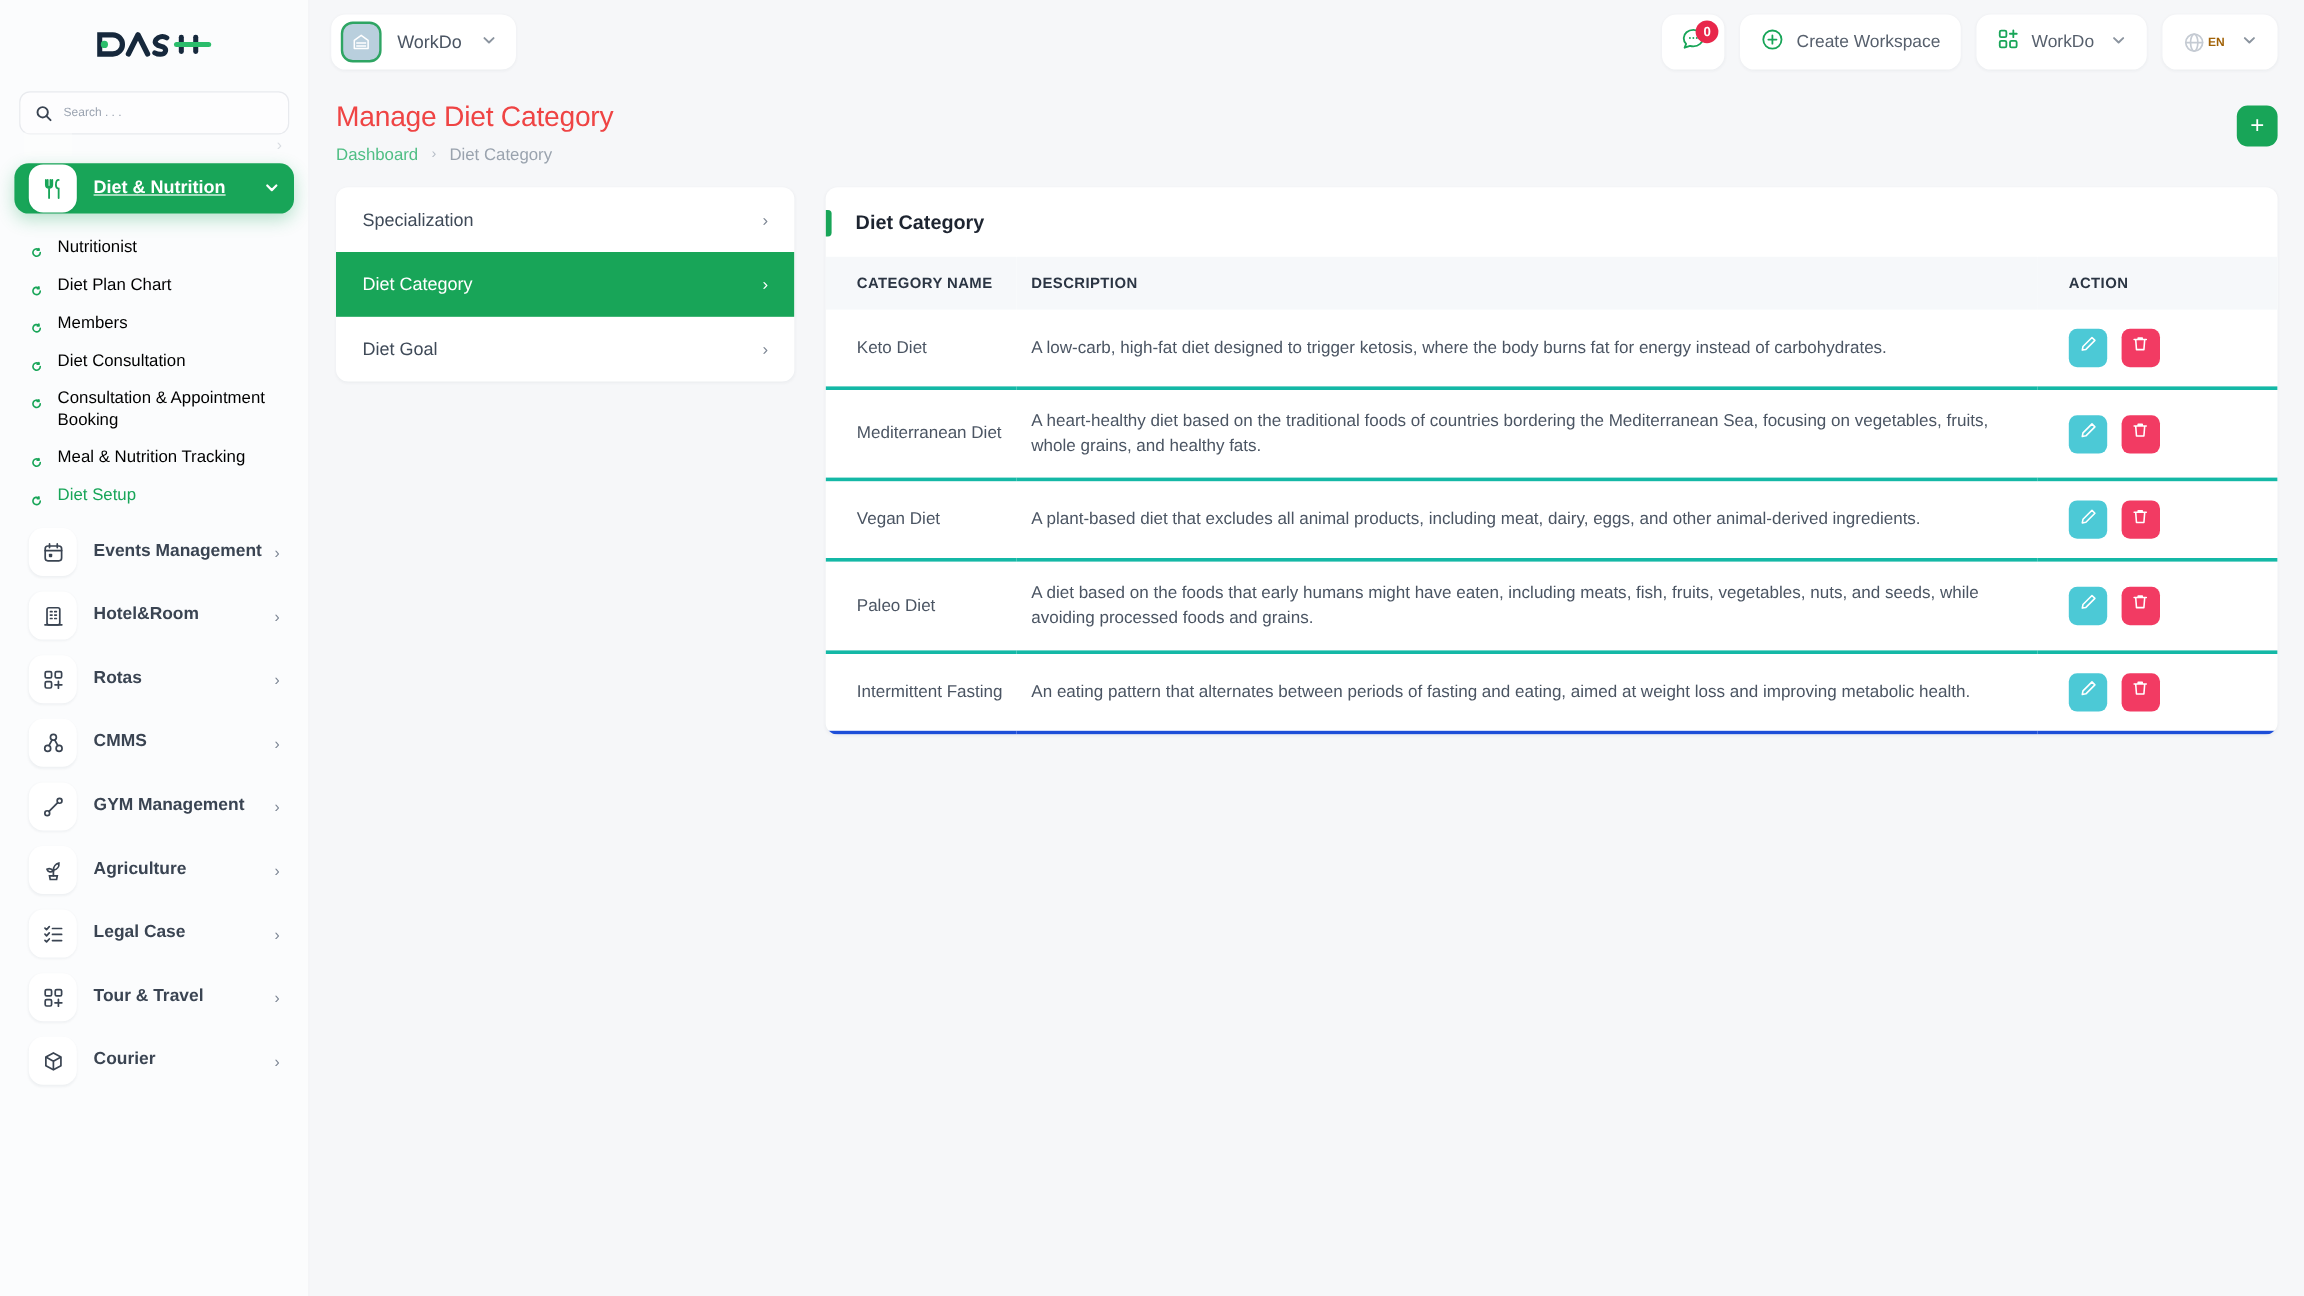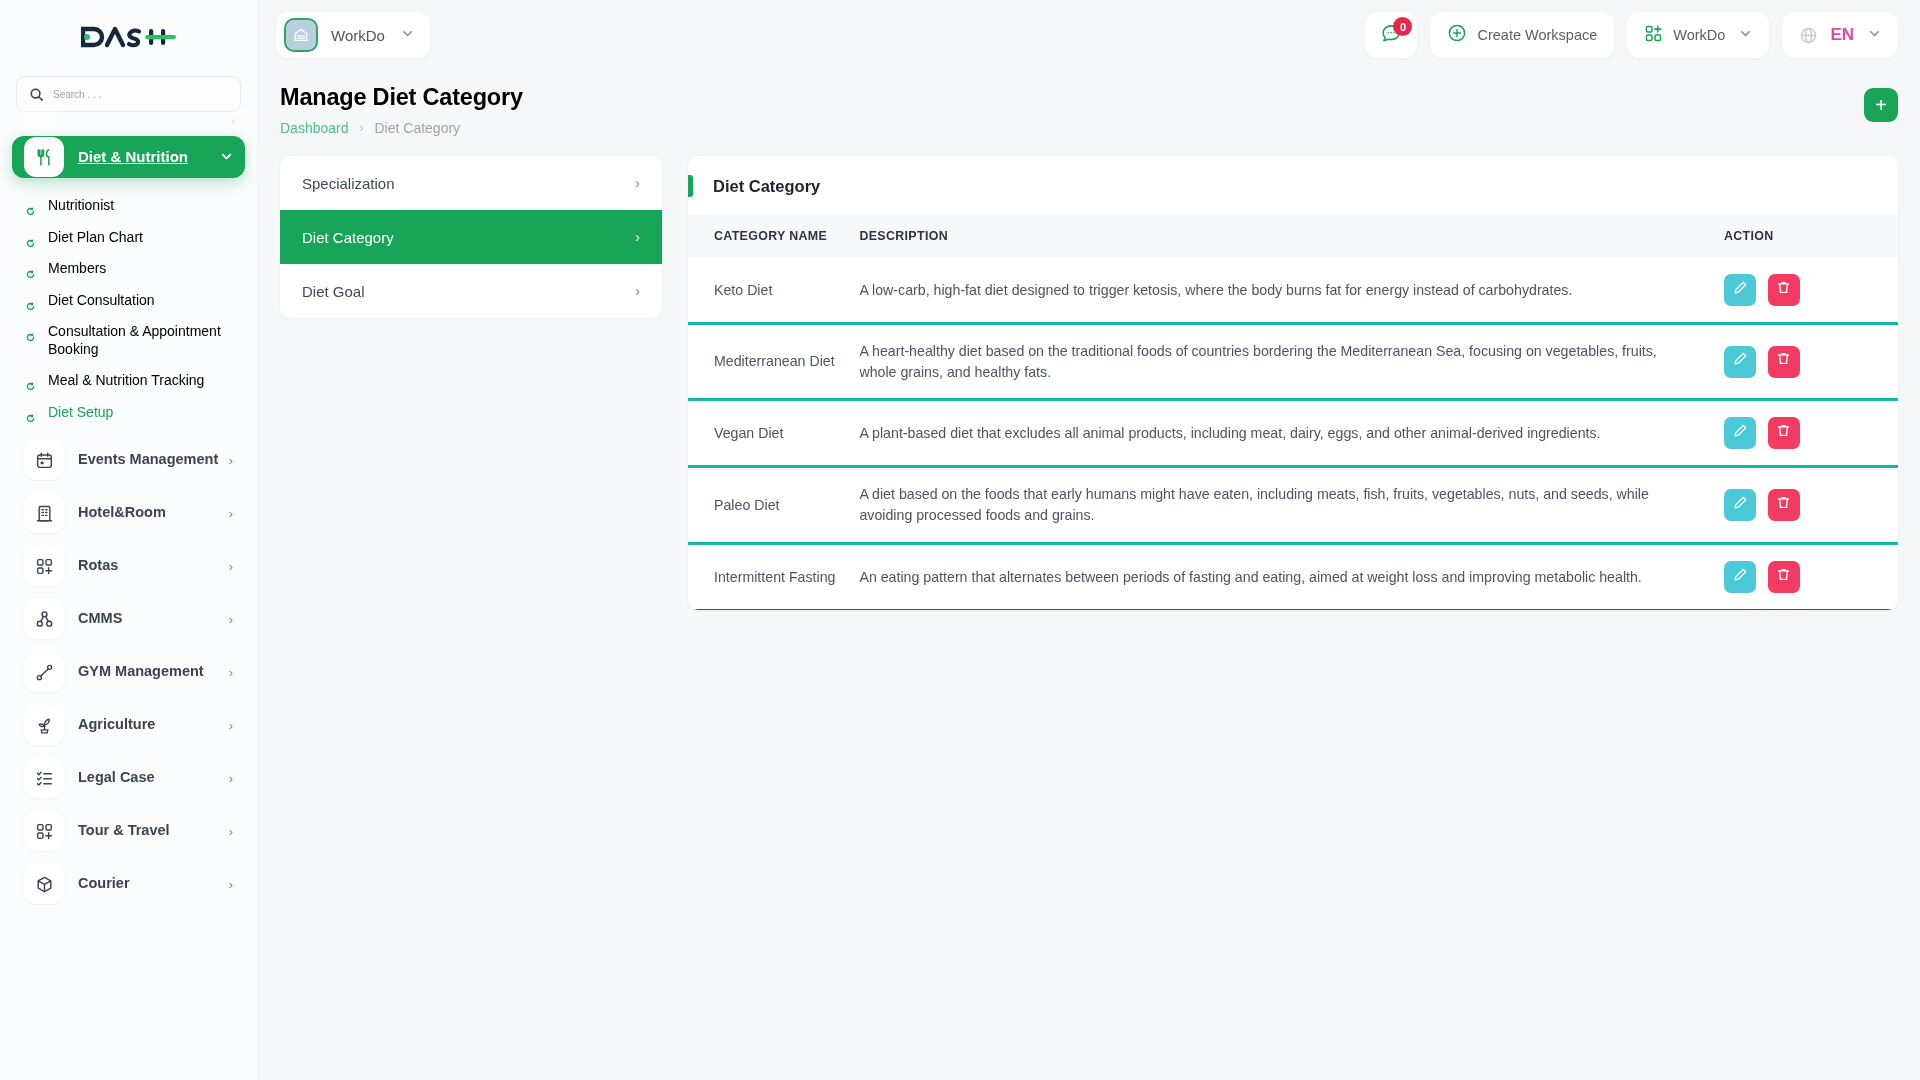--- a/index.html
+++ b/index.html
@@ -111,26 +111,26 @@
   }
   .tb-btn .lbl { font-size: 14.5px; color: #57606d; margin-left: 10px; }
   .chat-btn { width: 52px; padding: 0; justify-content: center; }
   .badge {
     position: absolute; top: 5px; right: 5px; min-width: 19px; height: 19px;
     border-radius: 10px; background: #e8274b; color: #fff;
     font-size: 11px; font-weight: 700; display: flex; align-items: center;
     justify-content: center; padding: 0 5px;
   }
   .globe-ico { width: 19px; height: 19px; }
-  .lang-txt { color: #ec4899; font-weight: 700; font-size: 17px; margin-left: 12px; }
+  .lang-txt { color: #a16207; font-weight: 700; font-size: 10px; margin-left: 2px; }
   .caret-sm { margin-left: 14px; color: #8b949f; font-size: 12px; }
 
   
   .page-head { padding: 14px 22px 0 22px; display: flex; align-items: flex-start; }
-  .page-title { font-size: 23.5px; font-weight: 700; color: #000000; letter-spacing: -.2px; }
+  .page-title { font-size: 23.5px; font-weight: 400; color: #ef4444; letter-spacing: -.2px; }
   .crumbs { margin-top: 9px; display: flex; align-items: center; font-size: 14px; }
   .crumb-link { color: #4fbe84; cursor: pointer; }
   .crumb-sep { margin: 0 11px; color: #b6bdc7; font-size: 12px; }
   .crumb-cur { color: #9aa3ae; }
   .head-spacer { flex: 1; }
   .add-btn {
     width: 34px; height: 34px; border-radius: 9px; background: #18a558;
     color: #fff; display: flex; align-items: center; justify-content: center;
     font-size: 20px; font-weight: 300; cursor: pointer; margin-top: 4px;
     line-height: 1;
@@ -165,21 +165,21 @@
     background: #f6f8fa; text-align: left; font-size: 12.4px; font-weight: 700;
     color: #2b3543; letter-spacing: .35px; padding: 15px 12px; text-transform: uppercase;
   }
   thead th:first-child { padding-left: 26px; }
   thead th.act-col { width: 200px; padding-left: 26px; }
   tbody td {
     padding: 16px 12px; font-size: 14.2px; color: #4b5563;
     border-bottom: 3px solid #14b8a6; vertical-align: middle; line-height: 1.46;
   }
   tbody td:first-child { padding-left: 26px; white-space: nowrap; }
-  tbody tr:last-child td { border-bottom: 1px solid #1d4ed8; margin-top: 38px; }
+  tbody tr:last-child td { border-bottom: 3px solid #1d4ed8; margin-top: 38px; }
   td.act-cell { padding-left: 26px; white-space: nowrap; }
 
   .act-btn {
     display: inline-flex; align-items: center; justify-content: center;
     width: 32px; height: 32px; border-radius: 7px; cursor: pointer;
     vertical-align: middle;
   }
   .act-edit { background: #4cc9d6; margin-right: 8px; }
   .act-del { background: #f23b63; }
   .act-btn svg { width: 15px; height: 15px; }

